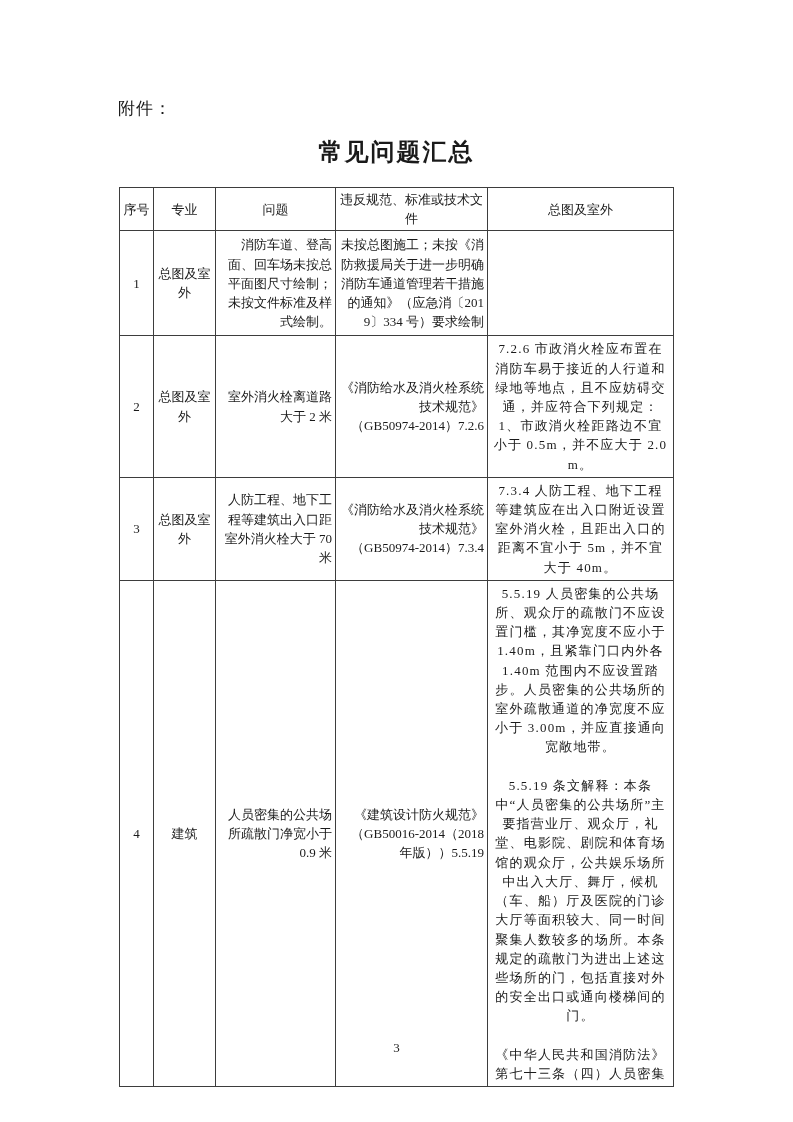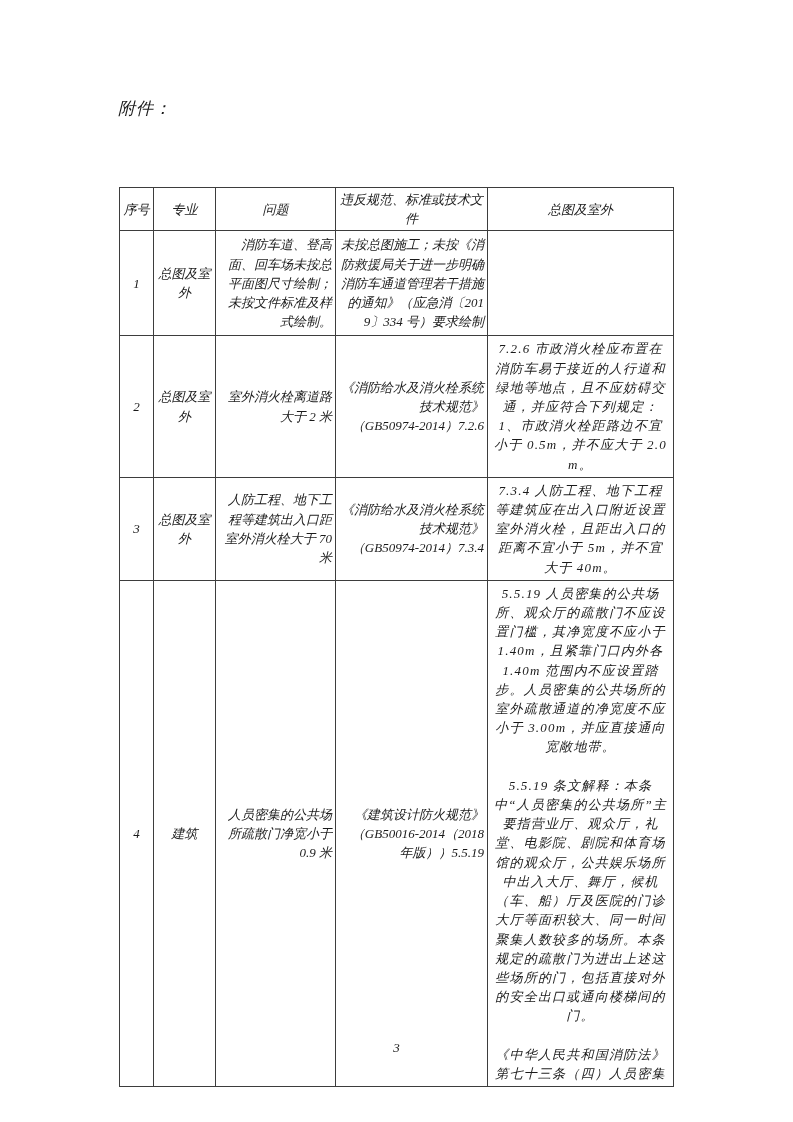--- a/index.html
+++ b/index.html
@@ -4,21 +4,20 @@
 <style>
   html, body { margin: 0; padding: 0; background: #ffffff; }
   .page {
     position: relative;
     width: 793px;
     height: 1122px;
     background: #ffffff;
     font-family: "Liberation Serif", "DejaVu Serif", serif;
     color: #1a1a1a;
     overflow: hidden;
-    font-style: italic;
   }
   .attachment {
     position: absolute;
     left: 118px;
     top: 97px;
     font-size: 17px;
     letter-spacing: 1px;
   }
   .doc-title {
     position: absolute;
@@ -79,20 +78,21 @@
     font-size: 13px;
   }
 </style>
 </head>
 <body>
 
 <div class="page">
 
   <div class="attachment">附件：</div>
 
+  <h1 class="doc-title">常见问题汇总</h1>
 
   <table class="issues">
     <colgroup>
       <col class="col-no">
       <col class="col-spec">
       <col class="col-prob">
       <col class="col-viol">
       <col class="col-sum">
     </colgroup>
     <thead>

